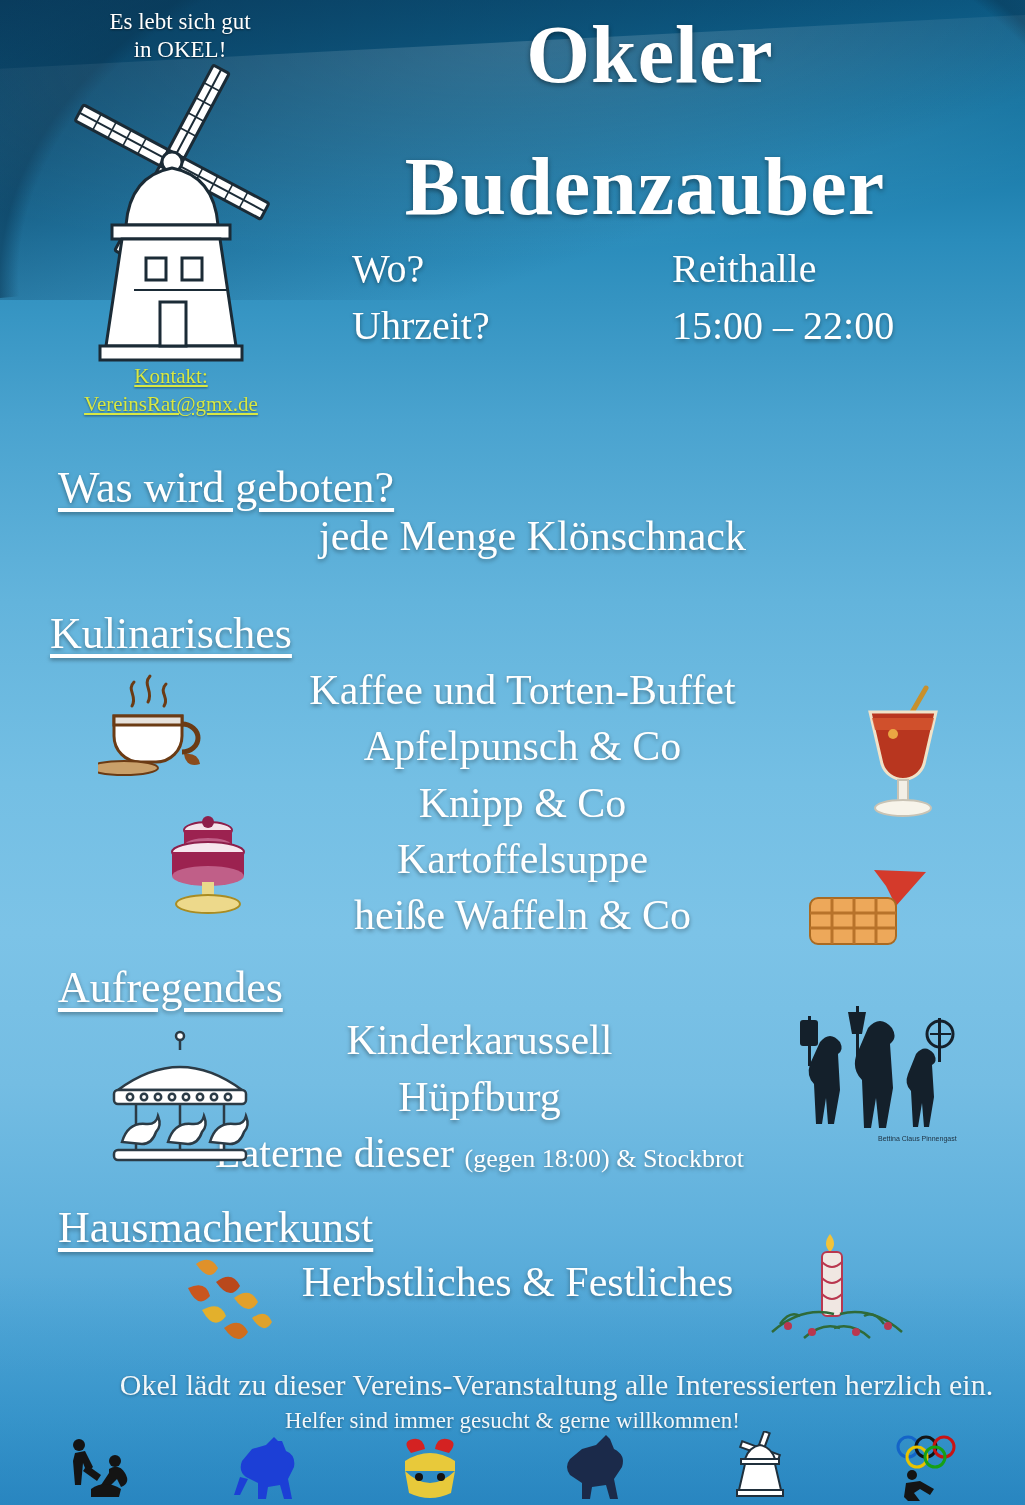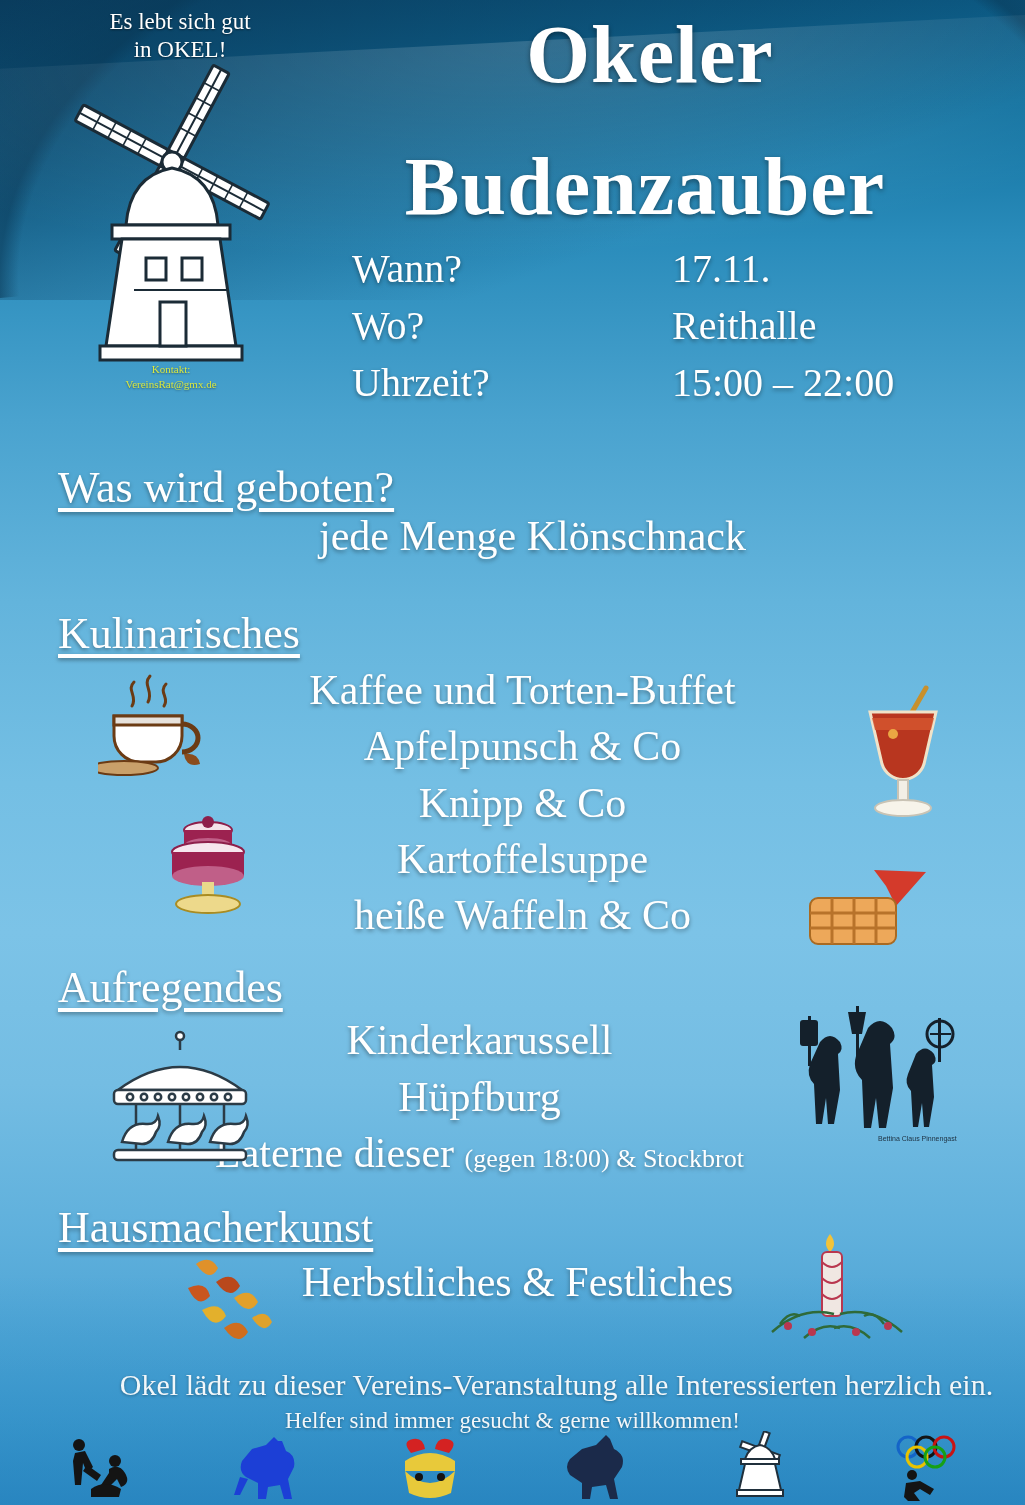--- a/index.html
+++ b/index.html
@@ -86,24 +86,25 @@
   .mill-wrap {
     position: absolute;
     left: 60px; top: 50px;
     width: 230px; height: 320px;
   }
   .contact {
     position: absolute;
     left: 46px; top: 362px;
     width: 250px;
     text-align: center;
-    font-size: 11px;
+    font-size: 21px;
     line-height: 1.35;
     color: #d8e843;
     text-shadow: 0 1px 2px rgba(0,0,0,0.45);
+    text-decoration: underline;
   }
   .title1 {
     position: absolute;
     left: 300px; top: 8px;
     width: 700px;
     text-align: center;
     font-size: 82px;
     font-weight: 700;
     letter-spacing: 1px;
     text-shadow: 0 2px 5px rgba(0,0,0,0.45);
@@ -145,21 +146,21 @@
 
   .geboten-head { left: 58px; top: 462px; }
   .geboten-line {
     left: 0; top: 512px; width: 1025px;
     text-align: center;
     font-size: 42px;
     padding-left: 40px;
     box-sizing: border-box;
   }
 
-  .kulin-head { left: 58px; top: 608px; }
+  .kulin-head { left: 50px; top: 608px; }
   .kulin-list {
     left: 0; top: 662px; width: 1025px;
     text-align: center;
     font-size: 42px;
     line-height: 1.34;
     padding-left: 20px;
     box-sizing: border-box;
   }
 
   .aufreg-head { left: 58px; top: 962px; }
@@ -298,24 +299,20 @@
   <div class="contact">
     <div>Kontakt:</div>
     <div>VereinsRat@gmx.de</div>
   </div>
 
   <div class="title1">Okeler</div>
   <div class="title2">Budenzauber</div>
 
   <div class="facts">
     <div class="facts-row">
-      <div class="facts-q">Wann?</div>
-      <div class="facts-a">17.11.</div>
-    </div>
-    <div class="facts-row">
       <div class="facts-q">Wo?</div>
       <div class="facts-a">Reithalle</div>
     </div>
     <div class="facts-row">
       <div class="facts-q">Uhrzeit?</div>
       <div class="facts-a">15:00 – 22:00</div>
     </div>
   </div>
 
   <div class="sec-head geboten-head">Was wird geboten?</div>

